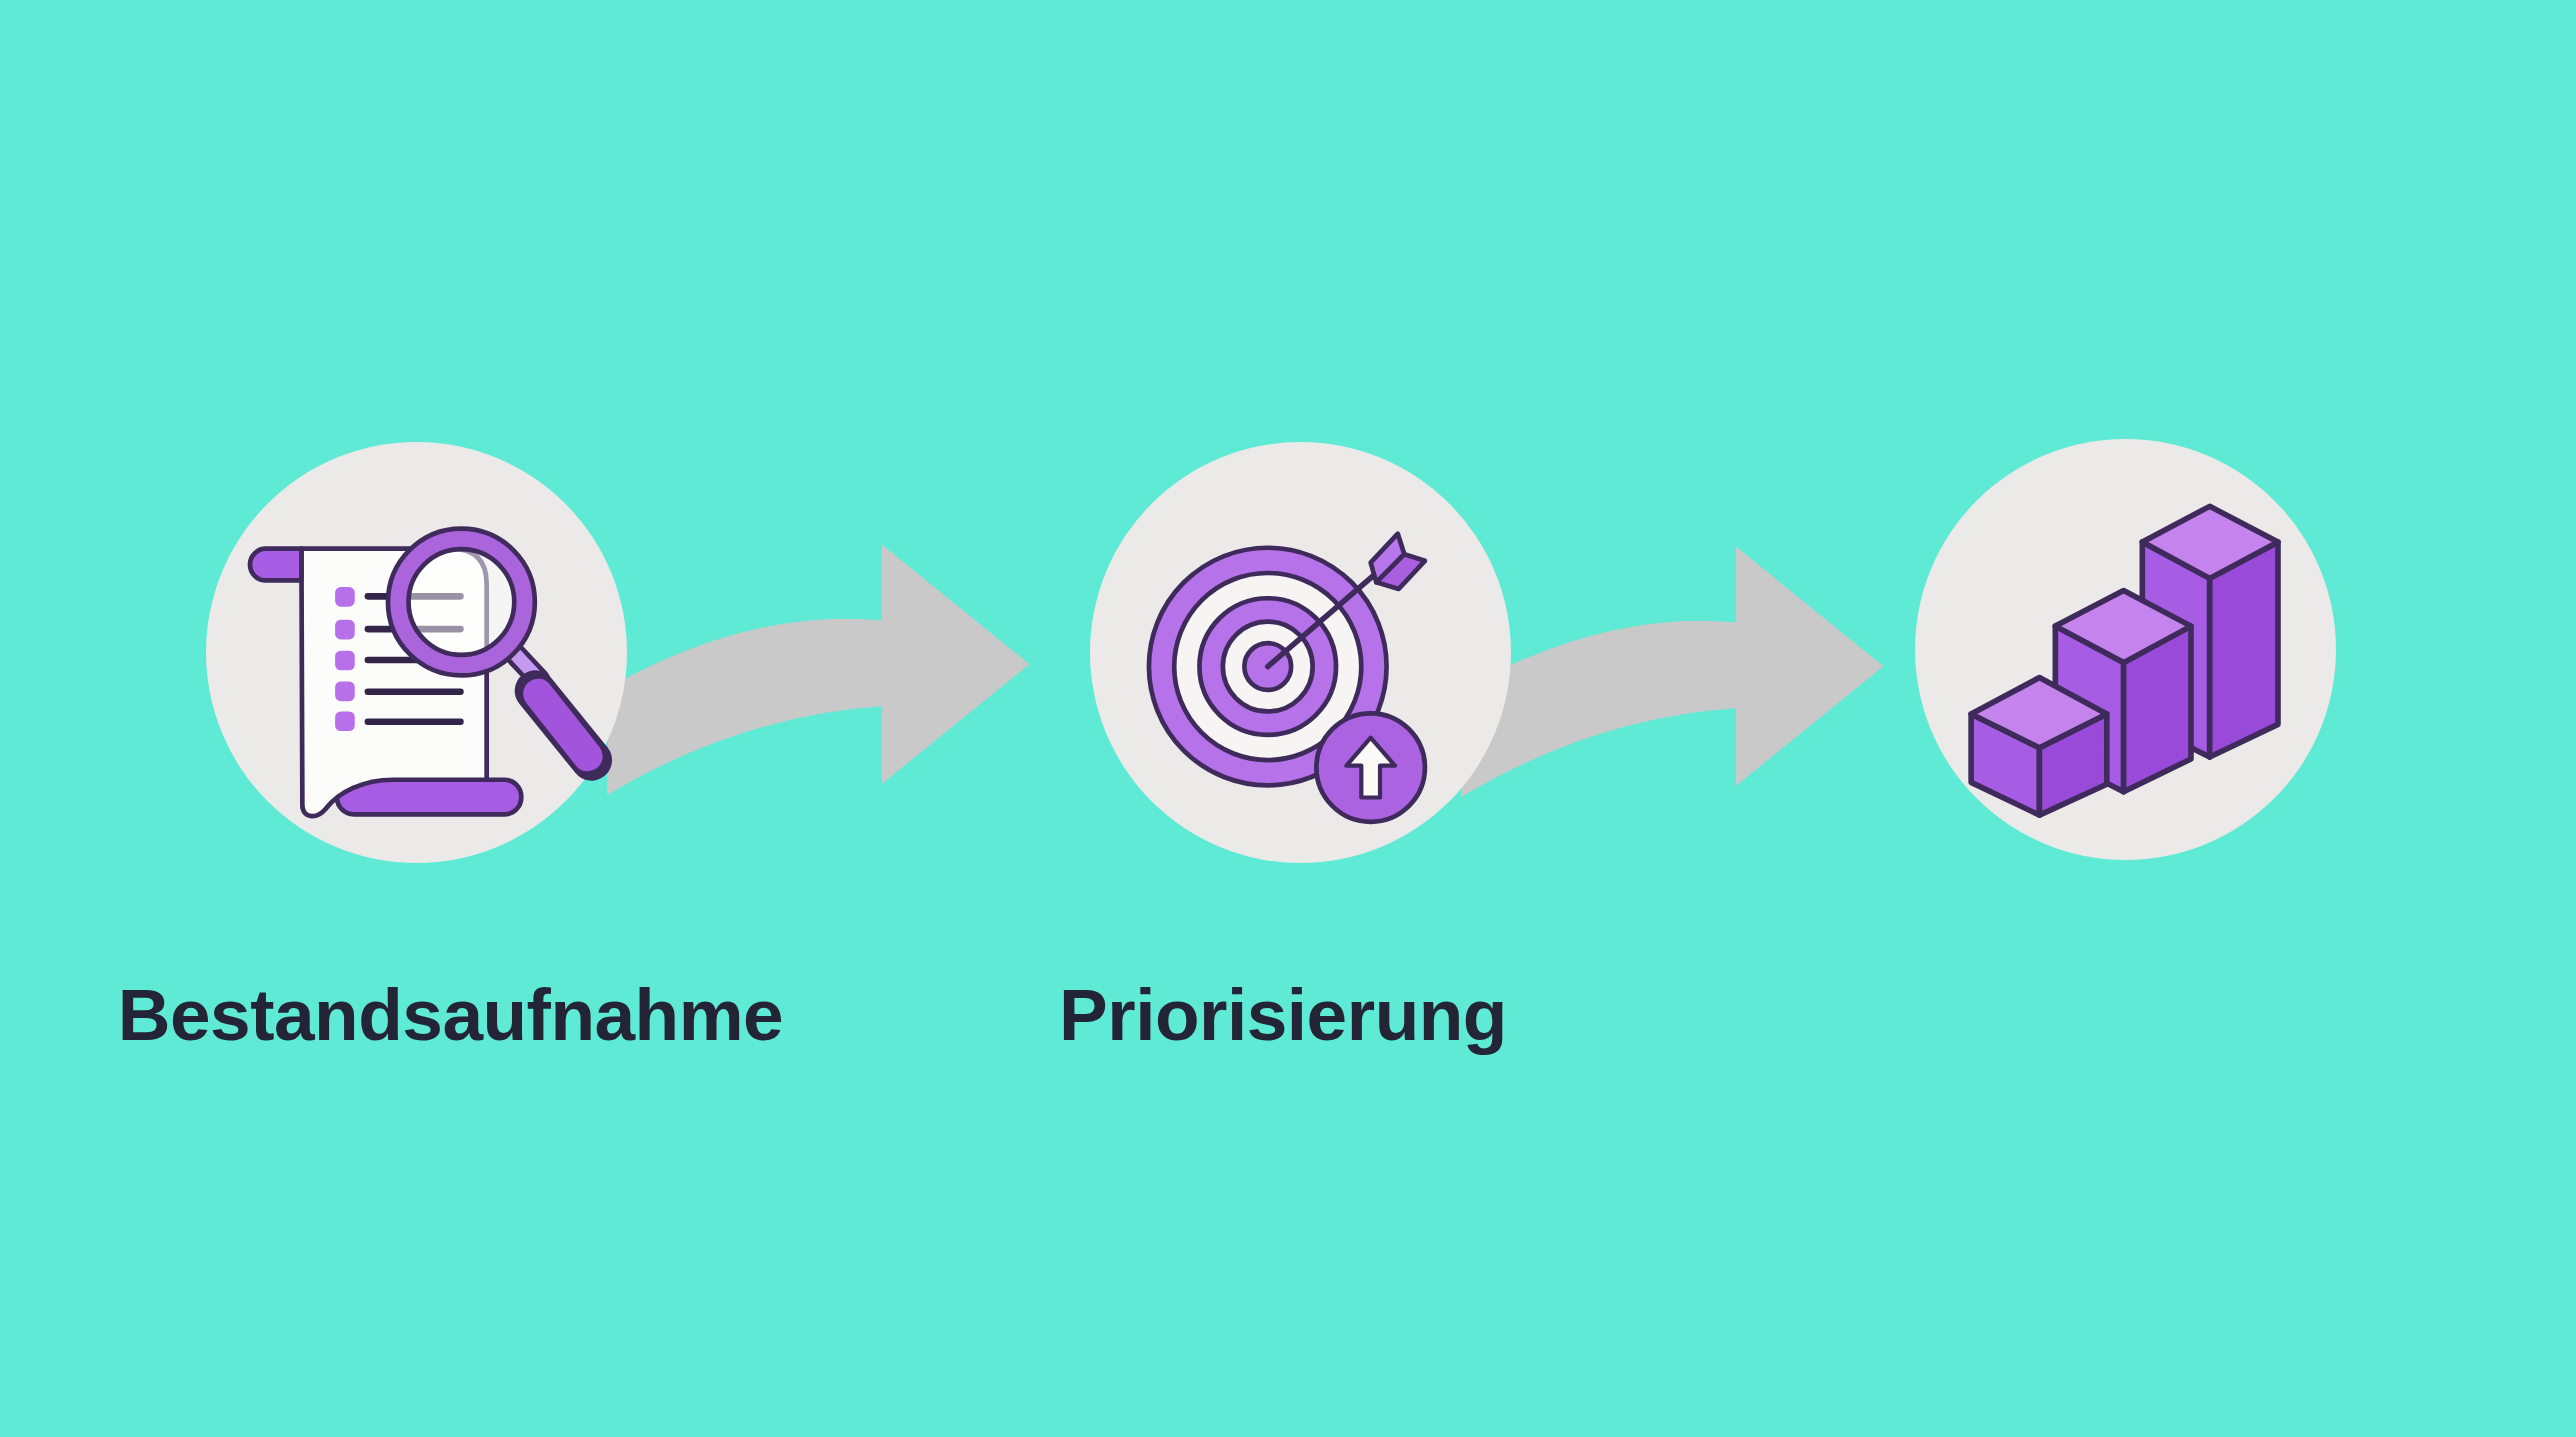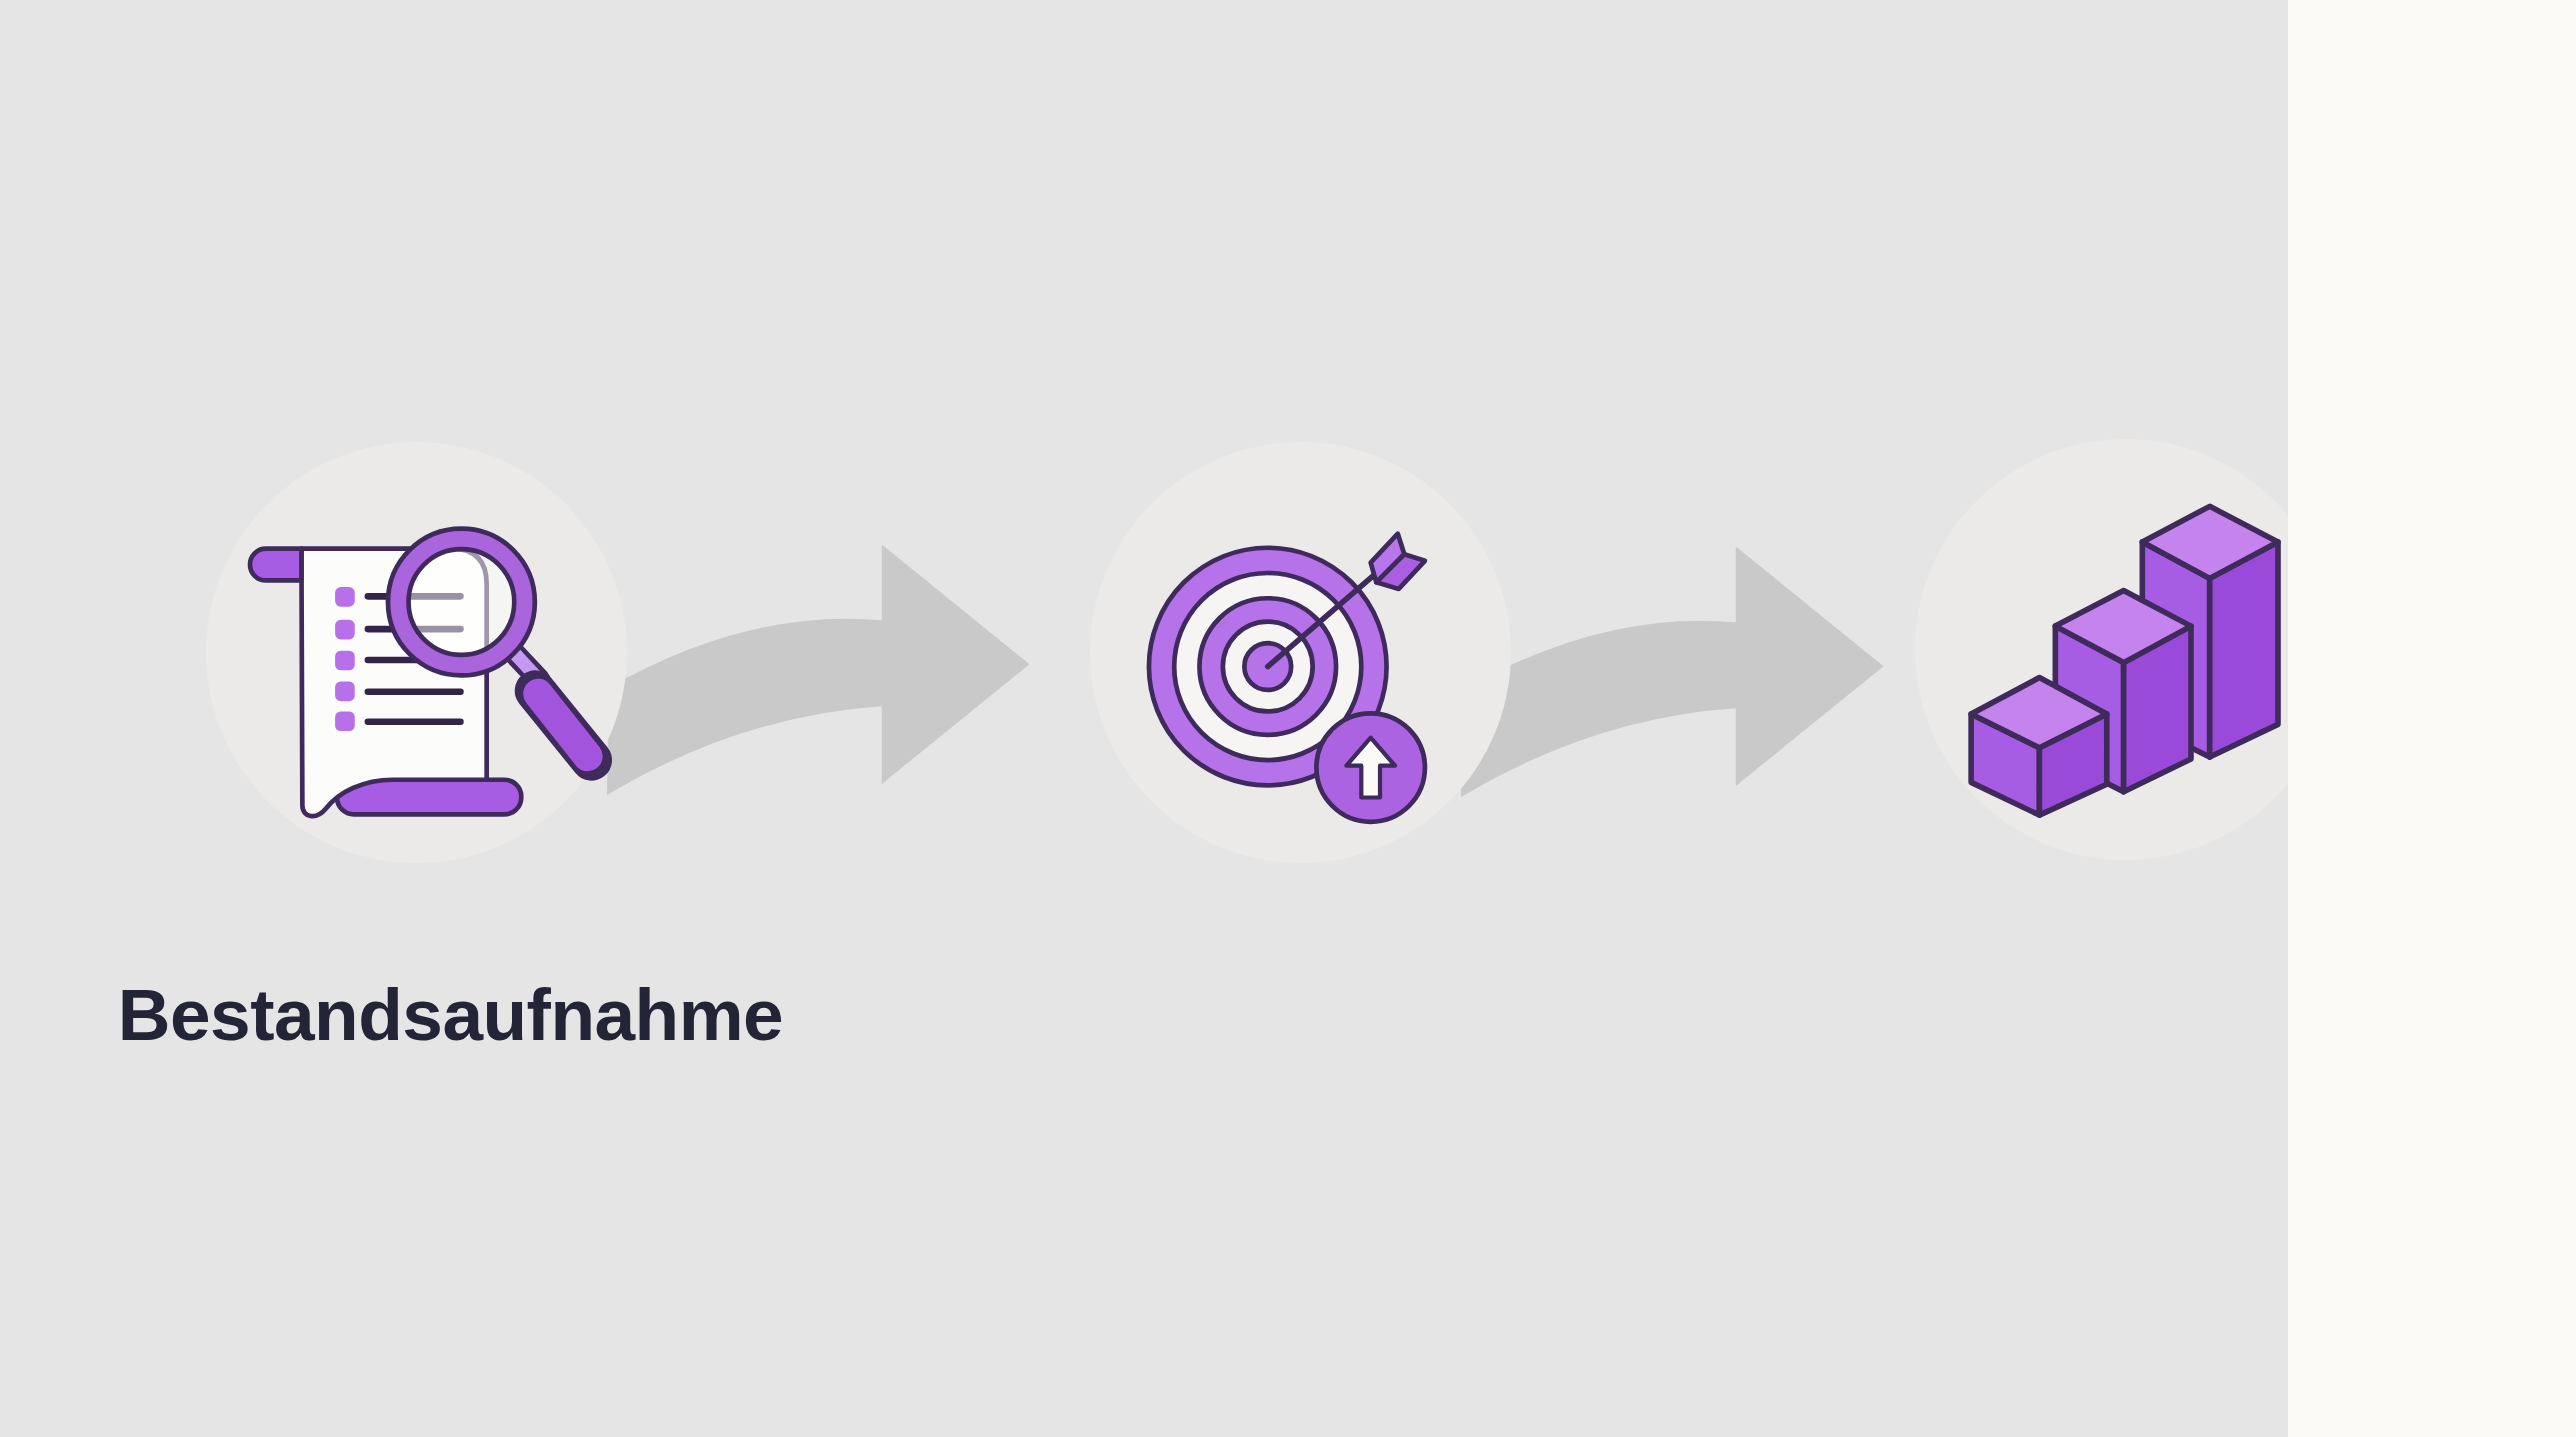--- a/index.html
+++ b/index.html
@@ -1,19 +1,19 @@
 <!DOCTYPE html>
 <html style="font-size:15px"><head>
 <meta charset="utf-8">
 <style>
   html,body{margin:0;padding:0;background:#fbfaf7;}
   .canvas{
     position:relative;
-    width:2288px;height:1438px;
-    background:#e5e5e5;
+    width:2576px;height:1438px;
+    background:#5eead4;
     overflow:hidden;
     font-family:"Liberation Sans", sans-serif;
   }
   .flow-arrow{position:absolute;z-index:1;}
   .step-circle{
     position:absolute;z-index:2;
     width:421px;height:421px;border-radius:50%;
     background:#ebeae8;
   }
   .step-circle svg{position:absolute;left:0;top:0;}
@@ -91,20 +91,21 @@
         <line x1="190" y1="240" x2="333" y2="117" stroke="#3f2a5c" stroke-width="6" stroke-linecap="round"></line>
         <polygon points="300,129 329,98 336,120 306,150" fill="#b876ec" stroke="#3f2a5c" stroke-width="5" stroke-linejoin="round"></polygon>
         <polygon points="306,150 336,120 358,127 330,157" fill="#a95fe0" stroke="#3f2a5c" stroke-width="5" stroke-linejoin="round"></polygon>
       </g>
       <g>
         <circle cx="300" cy="348" r="58" fill="#ab63e2" stroke="#3f2a5c" stroke-width="5"></circle>
         <path d="M300,316 L326,346 L310,346 L310,380 L290,380 L290,346 L274,346 Z" fill="#fbfaf7" stroke="#3f2a5c" stroke-width="4.5" stroke-linejoin="round"></path>
       </g>
     </svg>
   </div>
+  <div class="step-label" style="left:1002px;top:972px;width:562px">Priorisierung</div>
 
   <div class="step-circle" style="left:1915px;top:439px">
     <svg width="421" height="421" viewBox="0 0 450 450">
       <g stroke="#3f2a5c" stroke-width="6" stroke-linejoin="round">
 
         <g>
           <polygon points="243,110 315,149 315,340 243,304" fill="#a75ce4"></polygon>
           <polygon points="315,149 388,110 388,305 315,340" fill="#9a4ad8"></polygon>
           <polygon points="315,72 388,110 315,149 243,110" fill="#c583ee"></polygon>
         </g>

